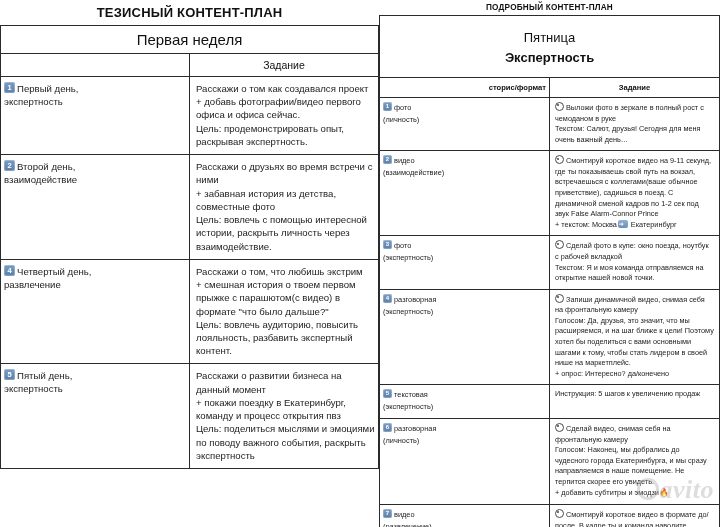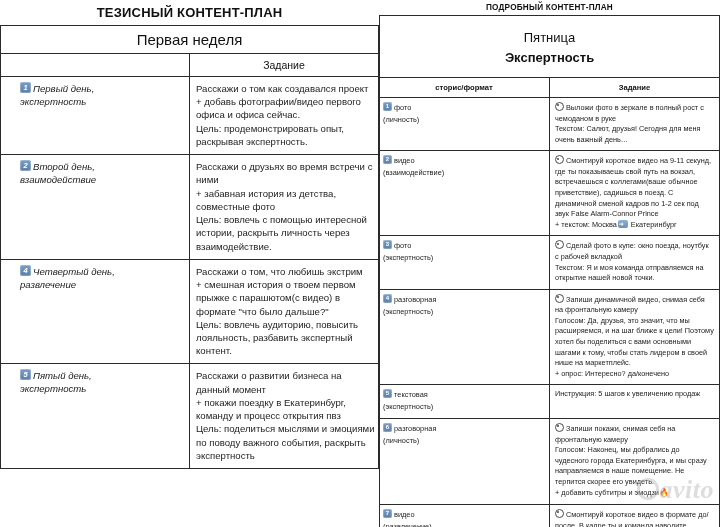--- a/index.html
+++ b/index.html
@@ -83,25 +83,24 @@
     padding: 6px;
   }
   .tbl-left .col-head-task {
     text-align: center;
     font-size: 10.5px;
     font-weight: normal;
     padding: 5px 4px;
   }
   .tbl-left td.daycell {
     width: 107px;
-    padding: 5px 4px 6px 19px;
+    padding: 5px 4px 6px 3px;
     font-size: 9.6px;
     line-height: 1.35;
     color: #1c1c1c;
-    font-style: italic;
   }
   .tbl-left td.taskcell {
     padding: 5px 3px 6px 6px;
     font-size: 9.6px;
     line-height: 1.38;
     color: #1c1c1c;
     white-space: pre-line;
   }
 
   
@@ -114,21 +113,21 @@
     padding: 12px 4px 10px 4px;
     line-height: 1.5;
     color: #111;
   }
   .tbl-right .day-head .dayname { display:block; font-weight: normal; }
   .tbl-right .day-head .dtheme { display:block; font-weight: bold; }
   .tbl-right .col-head-fmt {
     width: 72px;
     font-size: 7.6px;
     font-weight: bold;
-    text-align: center;
+    text-align: right;
     padding: 5px 3px 5px 2px;
   }
   .tbl-right .col-head-task2 {
     text-align: center;
     font-size: 7.6px;
     font-weight: bold;
     padding: 5px 4px;
   }
   .tbl-right td.fmtcell {
     width: 72px;
@@ -351,21 +350,21 @@
             <span>(экспертность)</span>
           </td>
           <td class="bodycell">Инструкция: 5 шагов к увеличению продаж</td>
         </tr>
 
         <tr>
           <td class="fmtcell">
             <span class="numbadge">6</span><span>разговорная</span><br>
             <span>(личность)</span>
           </td>
-          <td class="bodycell"><span class="glyph"></span><span>Запиши покажи, снимая себя на фронтальную камеру</span><span>
+          <td class="bodycell"><span class="glyph"></span><span>Сделай видео, снимая себя на фронтальную камеру</span><span>
 Голосом: Наконец, мы добрались до чудесного города Екатеринбурга, и мы сразу направляемся в наше помещение. Не терпится скорее его увидеть.
 + добавить субтитры и эмодзи</span><span class="emoji-fire">🔥</span></td>
         </tr>
 
         <tr>
           <td class="fmtcell">
             <span class="numbadge">7</span><span>видео</span><br>
             <span>(развлечение)</span>
           </td>
           <td class="bodycell"><span class="glyph"></span><span>Смонтируй короткое видео в формате до/после. В кадре ты и команда наводите порядок в помещении (ускорь видео на x4) под звук Базарузиро-ZAPRAVKA</span><span></span></td>

